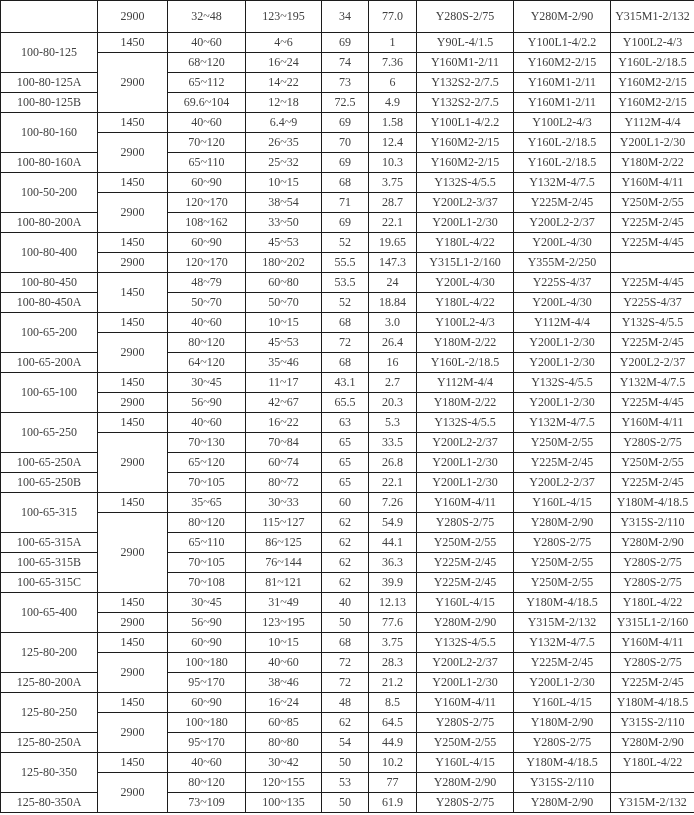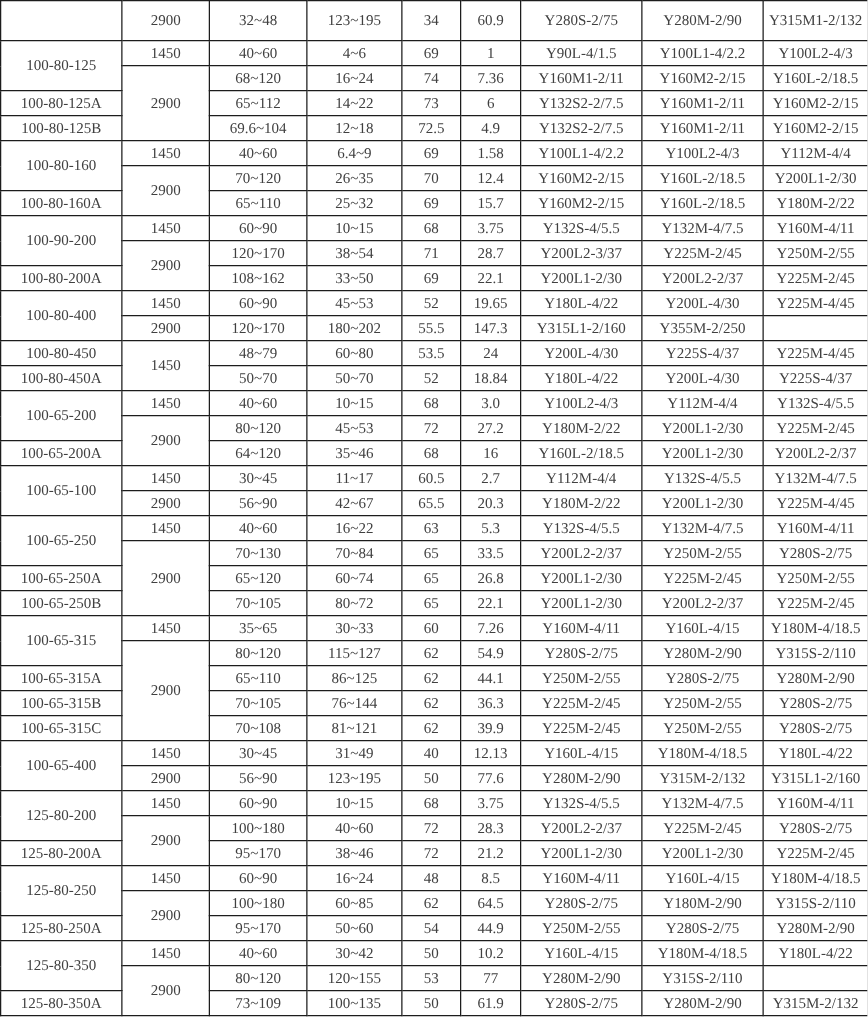--- a/index.html
+++ b/index.html
@@ -61,21 +61,21 @@
         <col class="c8">
         <col class="c9">
     </colgroup>
     <tbody>
         <tr>
           <td></td>
           <td>2900</td>
           <td>32~48</td>
           <td>123~195</td>
           <td>34</td>
-          <td>60.9</td>
+          <td>77.0</td>
           <td>Y280S-2/75</td>
           <td>Y280M-2/90</td>
           <td>Y315M1-2/132</td>
         </tr>
         <tr>
           <td rowspan="2">100-80-125</td>
           <td>1450</td>
           <td>40~60</td>
           <td>4~6</td>
           <td>69</td>
@@ -133,27 +133,27 @@
           <td>12.4</td>
           <td>Y160M2-2/15</td>
           <td>Y160L-2/18.5</td>
           <td>Y200L1-2/30</td>
         </tr>
         <tr>
           <td>100-80-160A</td>
           <td>65~110</td>
           <td>25~32</td>
           <td>69</td>
-          <td>15.7</td>
+          <td>10.3</td>
           <td>Y160M2-2/15</td>
           <td>Y160L-2/18.5</td>
           <td>Y180M-2/22</td>
         </tr>
         <tr>
-          <td rowspan="2">100-90-200</td>
+          <td rowspan="2">100-50-200</td>
           <td>1450</td>
           <td>60~90</td>
           <td>10~15</td>
           <td>68</td>
           <td>3.75</td>
           <td>Y132S-4/5.5</td>
           <td>Y132M-4/7.5</td>
           <td>Y160M-4/11</td>
         </tr>
         <tr>
@@ -227,41 +227,41 @@
           <td>3.0</td>
           <td>Y100L2-4/3</td>
           <td>Y112M-4/4</td>
           <td>Y132S-4/5.5</td>
         </tr>
         <tr>
           <td rowspan="2">2900</td>
           <td>80~120</td>
           <td>45~53</td>
           <td>72</td>
-          <td>27.2</td>
+          <td>26.4</td>
           <td>Y180M-2/22</td>
           <td>Y200L1-2/30</td>
           <td>Y225M-2/45</td>
         </tr>
         <tr>
           <td>100-65-200A</td>
           <td>64~120</td>
           <td>35~46</td>
           <td>68</td>
           <td>16</td>
           <td>Y160L-2/18.5</td>
           <td>Y200L1-2/30</td>
           <td>Y200L2-2/37</td>
         </tr>
         <tr>
           <td rowspan="2">100-65-100</td>
           <td>1450</td>
           <td>30~45</td>
           <td>11~17</td>
-          <td>60.5</td>
+          <td>43.1</td>
           <td>2.7</td>
           <td>Y112M-4/4</td>
           <td>Y132S-4/5.5</td>
           <td>Y132M-4/7.5</td>
         </tr>
         <tr>
           <td>2900</td>
           <td>56~90</td>
           <td>42~67</td>
           <td>65.5</td>
@@ -431,21 +431,21 @@
           <td>60~85</td>
           <td>62</td>
           <td>64.5</td>
           <td>Y280S-2/75</td>
           <td>Y180M-2/90</td>
           <td>Y315S-2/110</td>
         </tr>
         <tr>
           <td>125-80-250A</td>
           <td>95~170</td>
-          <td>50~60</td>
+          <td>80~80</td>
           <td>54</td>
           <td>44.9</td>
           <td>Y250M-2/55</td>
           <td>Y280S-2/75</td>
           <td>Y280M-2/90</td>
         </tr>
         <tr>
           <td rowspan="2">125-80-350</td>
           <td>1450</td>
           <td>40~60</td>

